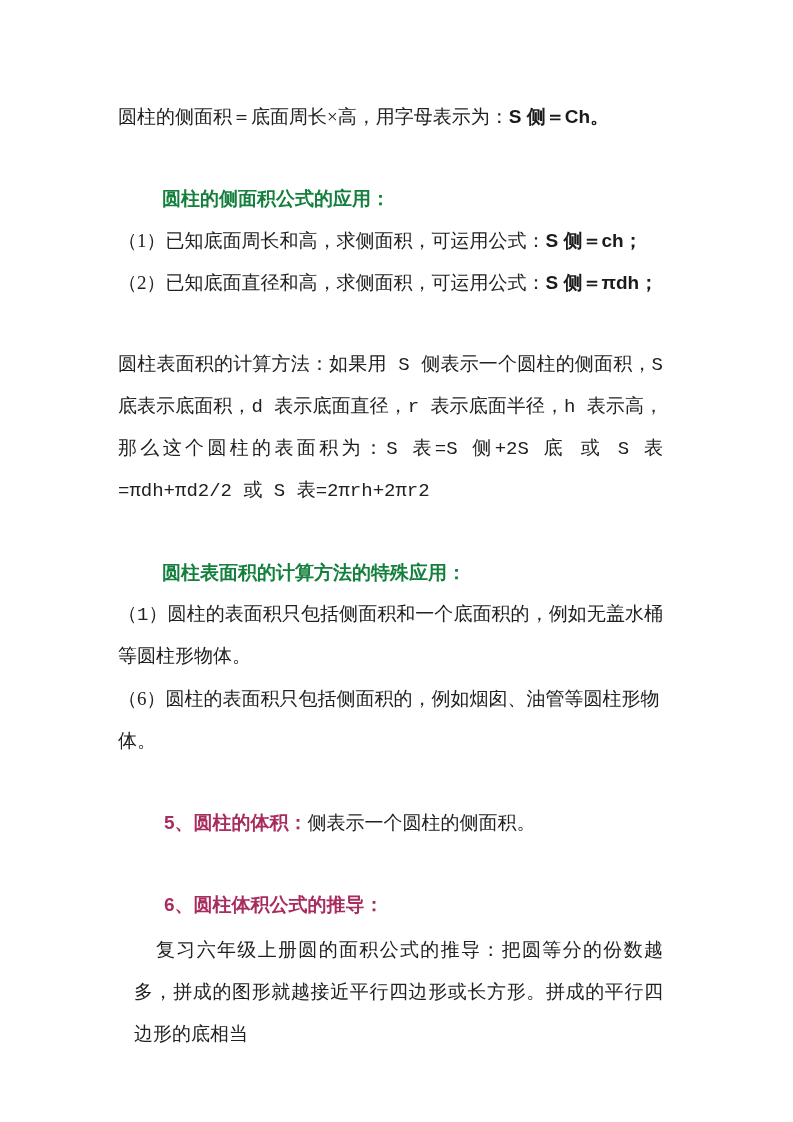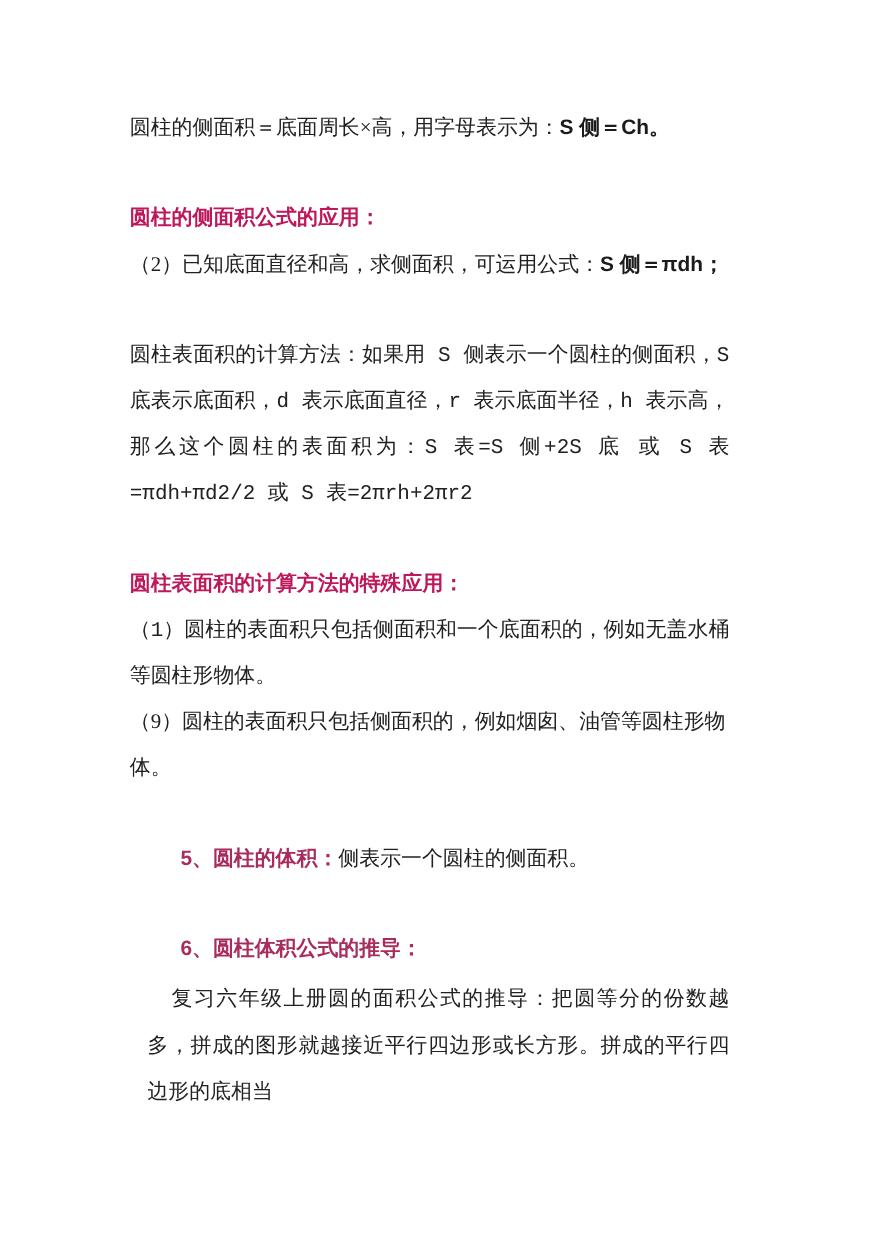--- a/index.html
+++ b/index.html
@@ -20,51 +20,53 @@
   .gap   { margin-top: 40px; }
   .gap-sm{ margin-top: 4px; }
   .justify { text-align: justify; font-family: Liberation Mono, monospace; }
   .indent  { text-indent: 22px; margin-left: 16px; }
   .formula {
     font-family: "Liberation Sans", "DejaVu Sans", sans-serif;
     font-weight: 700;
     color: #1b1b1b;
   }
   .h-pink {
-    color: #be185d;
+    color: #15803d;
     font-weight: 700;
     font-family: "Liberation Sans", "DejaVu Sans", sans-serif;
+    margin-left: 44px;
   }
   .h-maroon {
     color: #a82c5e;
     font-weight: 700;
     font-family: "Liberation Sans", "DejaVu Sans", sans-serif;
     margin-left: 46px;
   }
 </style>
 </head>
 <body>
 
 <div class="canvas">
 
   <p><span>圆柱的侧面积＝底面周长×高，用字母表示为：</span><span class="formula">S 侧＝Ch。</span></p>
 
   <p class="h-pink gap">圆柱的侧面积公式的应用：</p>
 
+  <p><span>（1）已知底面周长和高，求侧面积，可运用公式：</span><span class="formula">S 侧＝ch；</span></p>
 
   <p><span>（2）已知底面直径和高，求侧面积，可运用公式：</span><span class="formula">S 侧＝πdh；</span></p>
 
 
   <p class="gap justify">圆柱表面积的计算方法：如果用 S 侧表示一个圆柱的侧面积，S 底表示底面积，d 表示底面直径，r 表示底面半径，h 表示高，那么这个圆柱的表面积为：S 表=S 侧+2S 底 或 S 表=πdh+πd2/2  或 S 表=2πrh+2πr2</p>
 
   <p class="h-pink gap">圆柱表面积的计算方法的特殊应用：</p>
 
   <p class="justify">（1）圆柱的表面积只包括侧面积和一个底面积的，例如无盖水桶等圆柱形物体。</p>
 
-  <p>（9）圆柱的表面积只包括侧面积的，例如烟囱、油管等圆柱形物体。</p>
+  <p>（6）圆柱的表面积只包括侧面积的，例如烟囱、油管等圆柱形物体。</p>
 
   <p class="gap"><span class="h-maroon">5、圆柱的体积：</span><span>侧表示一个圆柱的侧面积。</span></p>
 
   <p class="gap"><span class="h-maroon">6、圆柱体积公式的推导：</span></p>
 
   <p class="gap-sm justify indent">复习六年级上册圆的面积公式的推导：把圆等分的份数越多，拼成的图形就越接近平行四边形或长方形。拼成的平行四边形的底相当</p>
 
 </div>
 
 </body></html>

